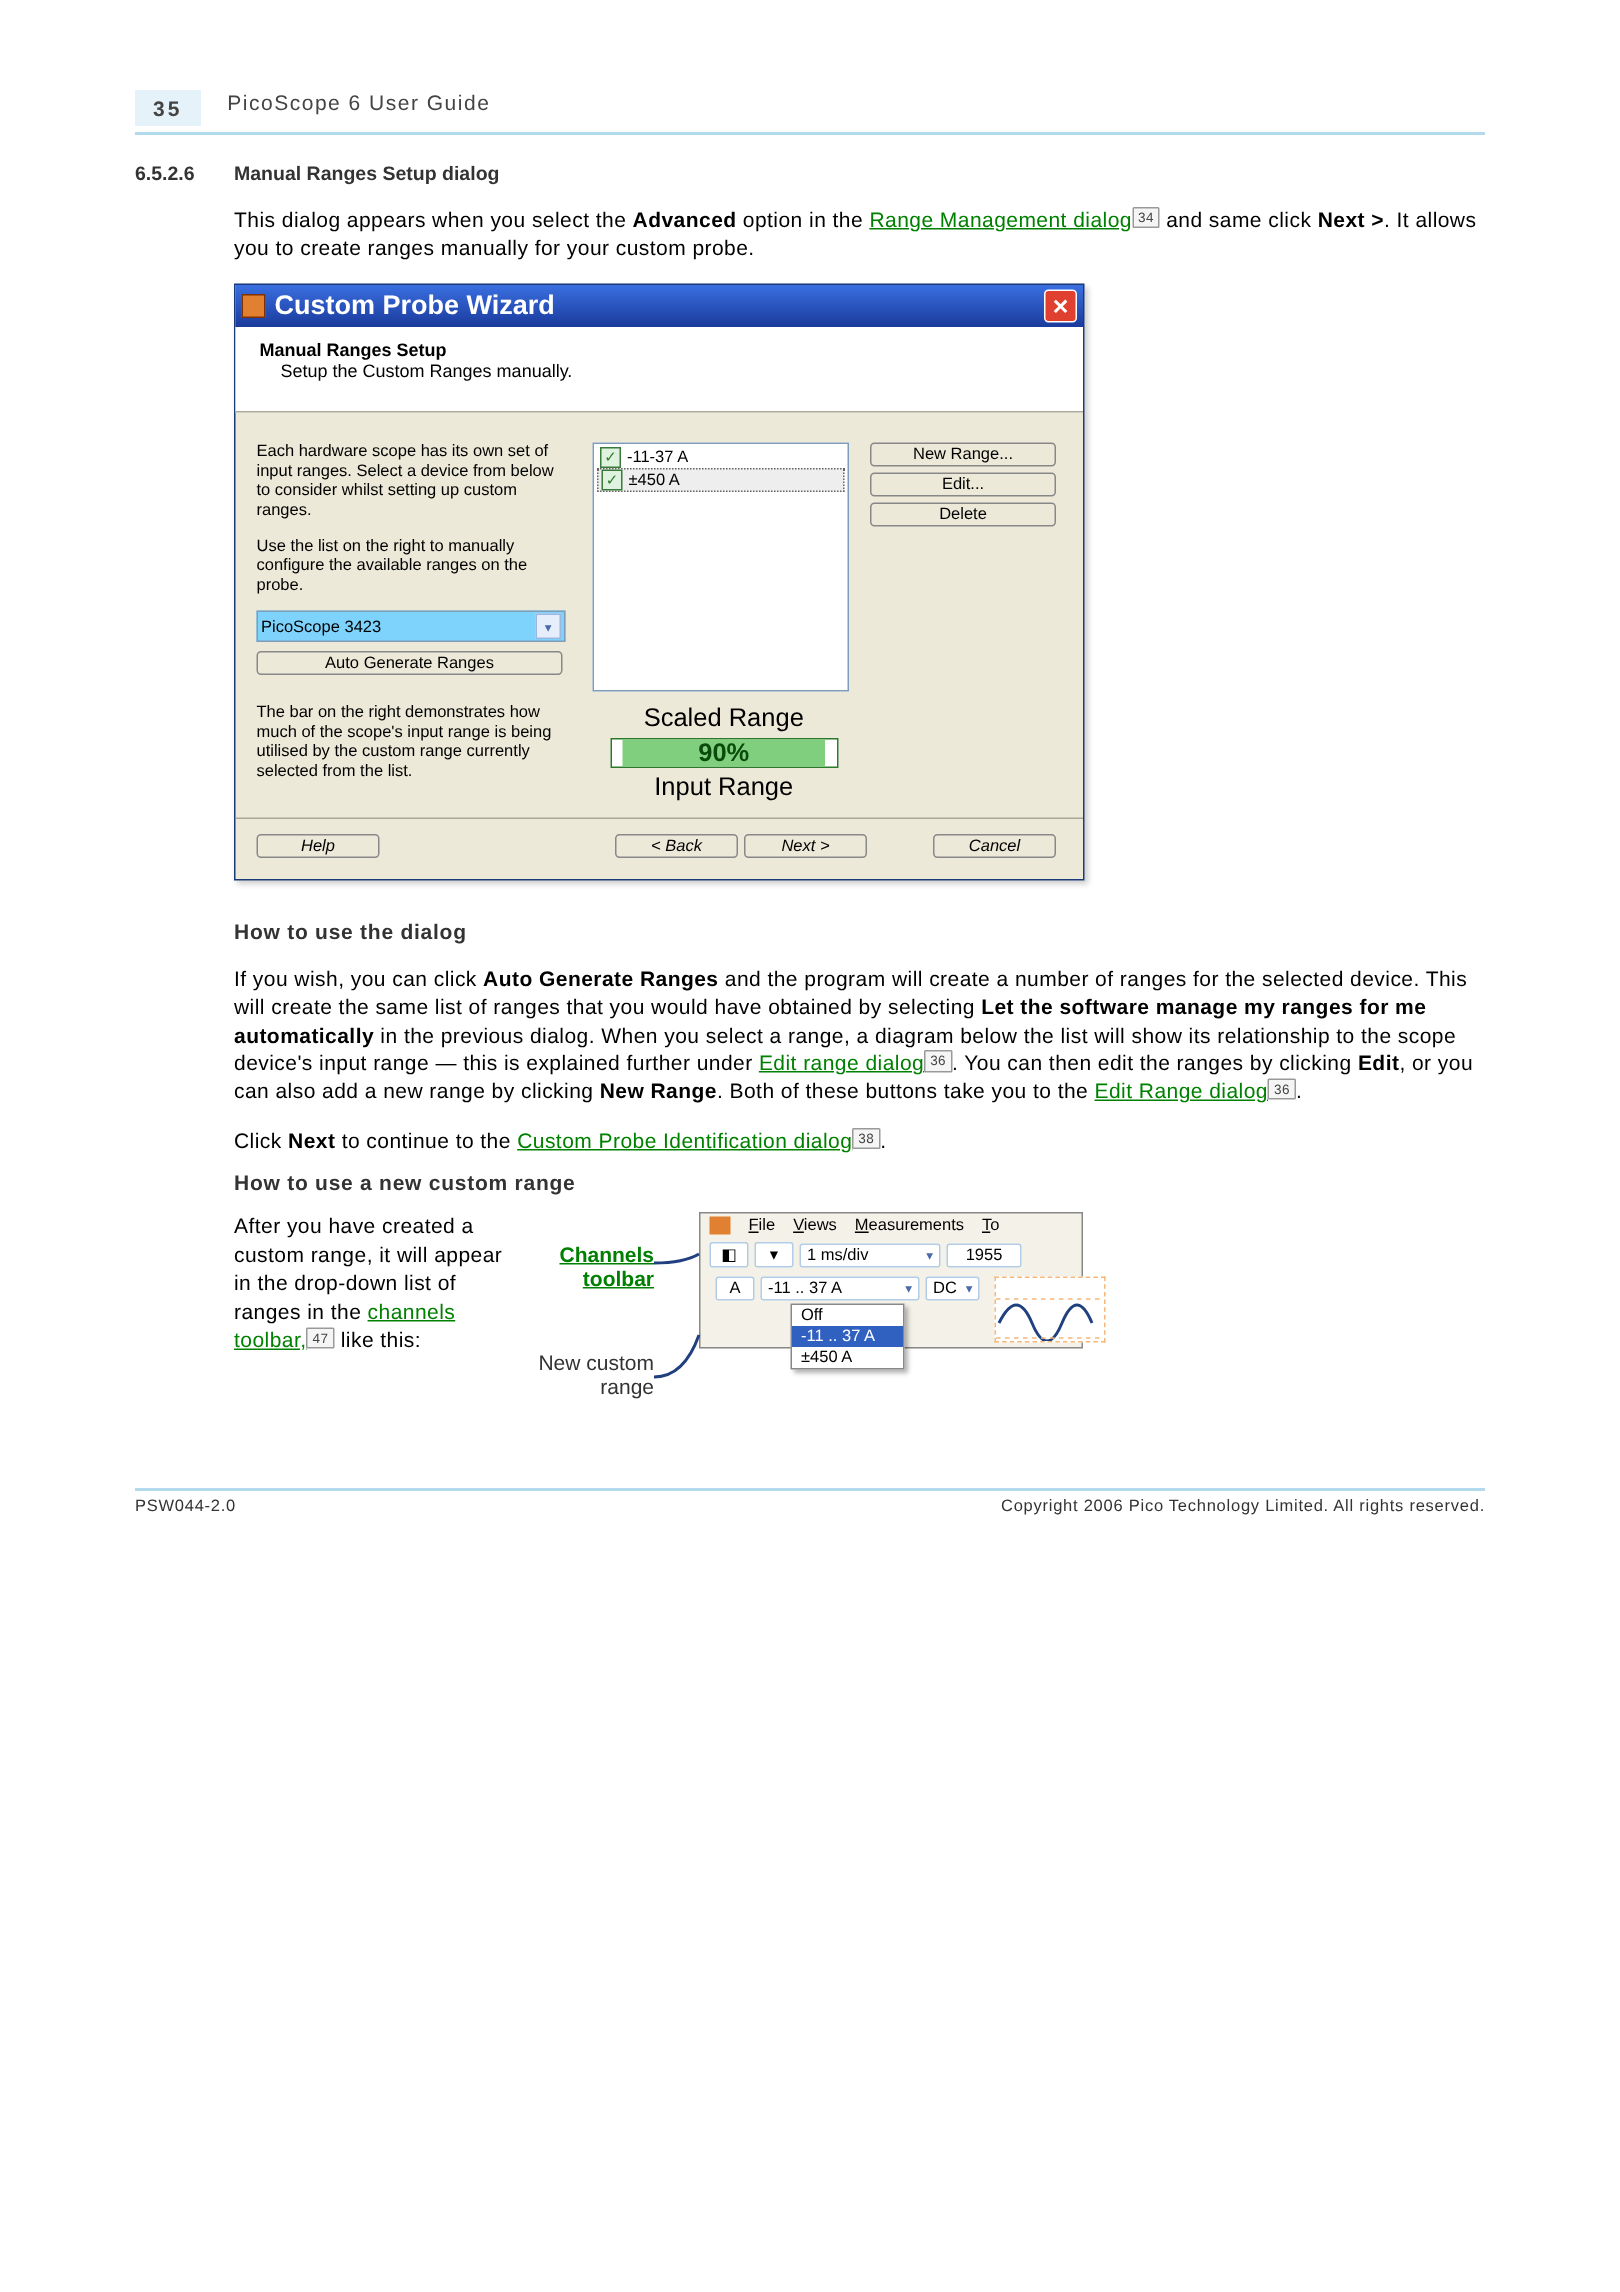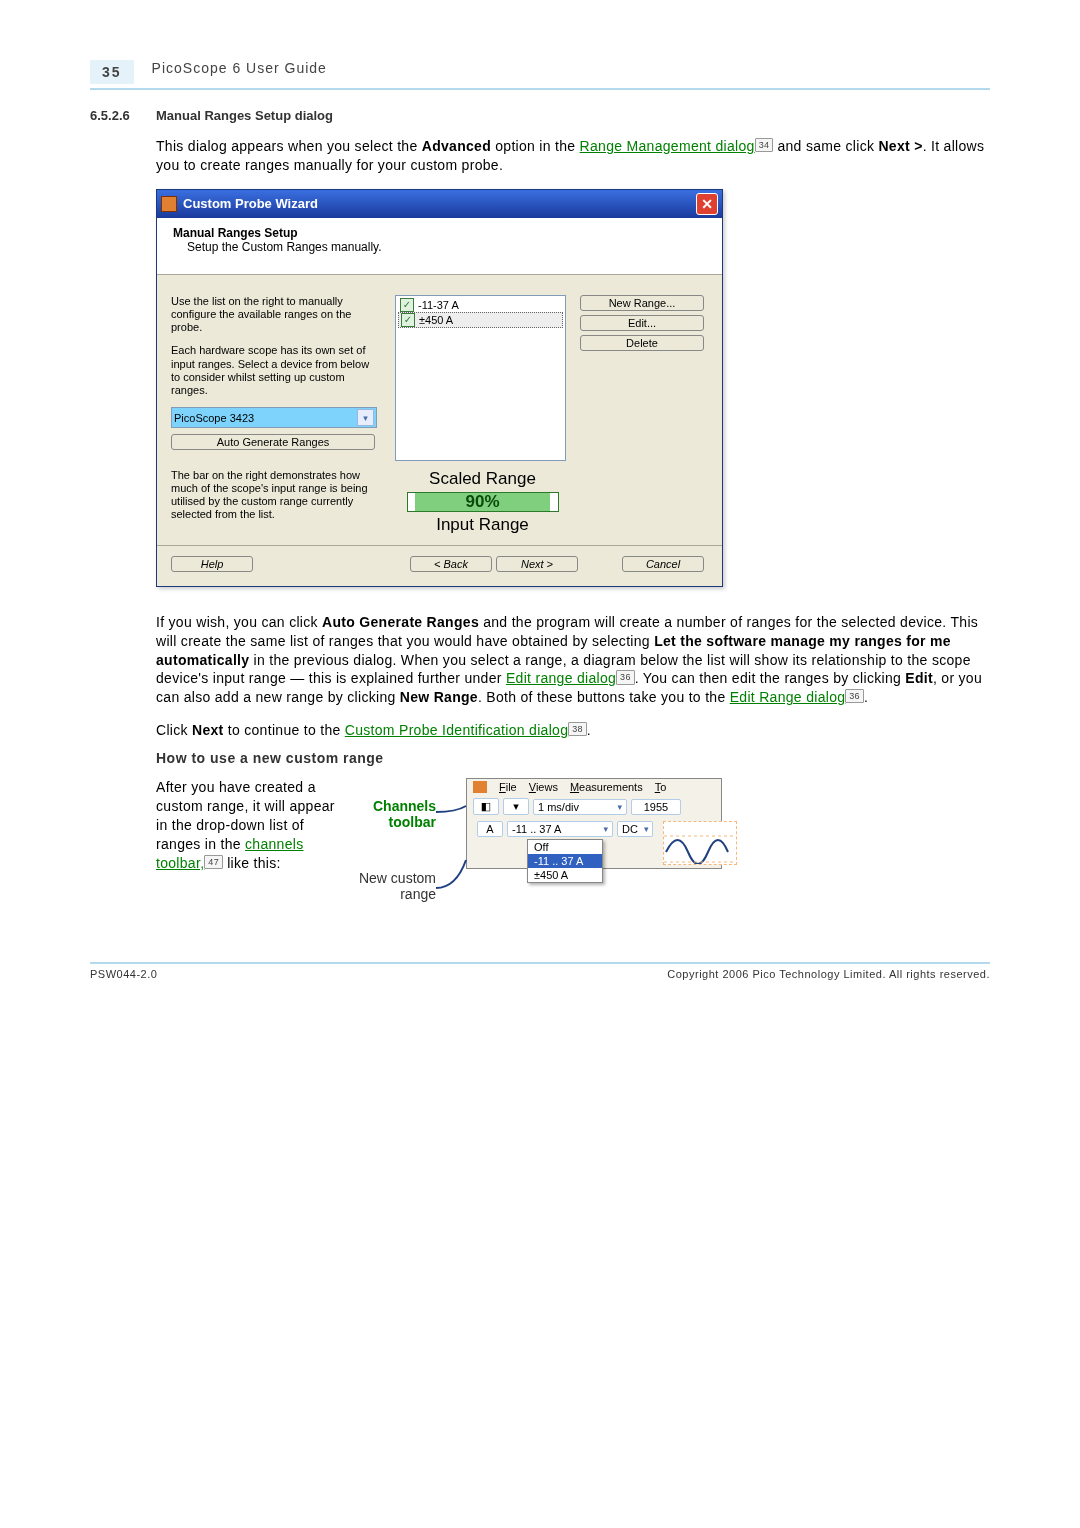--- a/index.html
+++ b/index.html
@@ -85,21 +85,21 @@
     display: flex;
     align-items: center;
     padding: 3px 4px;
   }
   .wiz-title-icon {
     width: 14px; height: 14px;
     background: #e08030;
     border: 1px solid #803000;
     margin-right: 6px;
   }
-  .wiz-title-text { flex: 1; font-size: 13px; }
+  .wiz-title-text { flex: 1; font-size: 18px; }
   .wiz-close {
     width: 20px; height: 20px;
     background: #e04030;
     border: 1px solid #fff;
     color: #fff;
     display: flex; align-items: center; justify-content: center;
     font-weight: bold;
     border-radius: 3px;
   }
   .wiz-header {
@@ -220,20 +220,21 @@
     align-items: flex-start;
   }
   .bottom-text {
     width: 180px;
     line-height: 1.35;
     letter-spacing: 0.3px;
   }
   .label-channels {
     color: #008000;
     font-weight: bold;
+    text-decoration: underline;
     text-align: right;
     width: 100px;
     margin-top: 20px;
   }
   .label-new {
     text-align: right;
     width: 100px;
     color: #333;
     margin-top: 40px;
   }
@@ -331,22 +332,22 @@
         <div class="wiz-title-text">Custom Probe Wizard</div>
         <div class="wiz-close">✕</div>
       </div>
       <div class="wiz-header">
         <b>Manual Ranges Setup</b>
         <div class="sub">Setup the Custom Ranges manually.</div>
       </div>
       <div class="wiz-body">
         <div class="wiz-columns">
           <div class="wiz-left">
+            <p>Each hardware scope has its own set of input ranges. Select a device from below to consider whilst setting up custom ranges.</p>
             <p>Use the list on the right to manually configure the available ranges on the probe.</p>
-            <p>Each hardware scope has its own set of input ranges. Select a device from below to consider whilst setting up custom ranges.</p>
             <div class="wiz-select">
               <span>PicoScope 3423</span>
               <span class="caret">▾</span>
             </div>
             <div class="wiz-btn" style="width:190px">Auto Generate Ranges</div>
           </div>
           <div class="wiz-list">
             <div class="wiz-list-item">
               <div class="wiz-chk">✓</div>
               <span>-11-37 A</span>
@@ -376,20 +377,21 @@
       <div class="wiz-footer">
         <div class="wiz-btn">Help</div>
         <div class="right">
           <div class="wiz-btn">&lt; Back</div>
           <div class="wiz-btn">Next &gt;</div>
           <div class="wiz-btn cancel">Cancel</div>
         </div>
       </div>
     </div>
 
+    <div class="subheading">How to use the dialog</div>
 
     <p class="para">
       <span>If you wish, you can click </span><span class="bold">Auto Generate Ranges</span><span> and the program will create a number of ranges for the selected device. This will create the same list of ranges that you would have obtained by selecting </span><span class="bold">Let the software manage my ranges for me automatically</span><span> in the previous dialog. When you select a range, a diagram below the list will show its relationship to the scope device's input range — this is explained further under </span><a class="link">Edit range dialog</a><span class="page-ref">36</span><span>. You can then edit the ranges by clicking </span><span class="bold">Edit</span><span>, or you can also add a new range by clicking </span><span class="bold">New Range</span><span>. Both of these buttons take you to the </span><a class="link">Edit Range dialog</a><span class="page-ref">36</span><span>.</span>
     </p>
 
     <p class="para">
       <span>Click </span><span class="bold">Next</span><span> to continue to the </span><a class="link">Custom Probe Identification dialog</a><span class="page-ref">38</span><span>.</span>
     </p>
 
 

